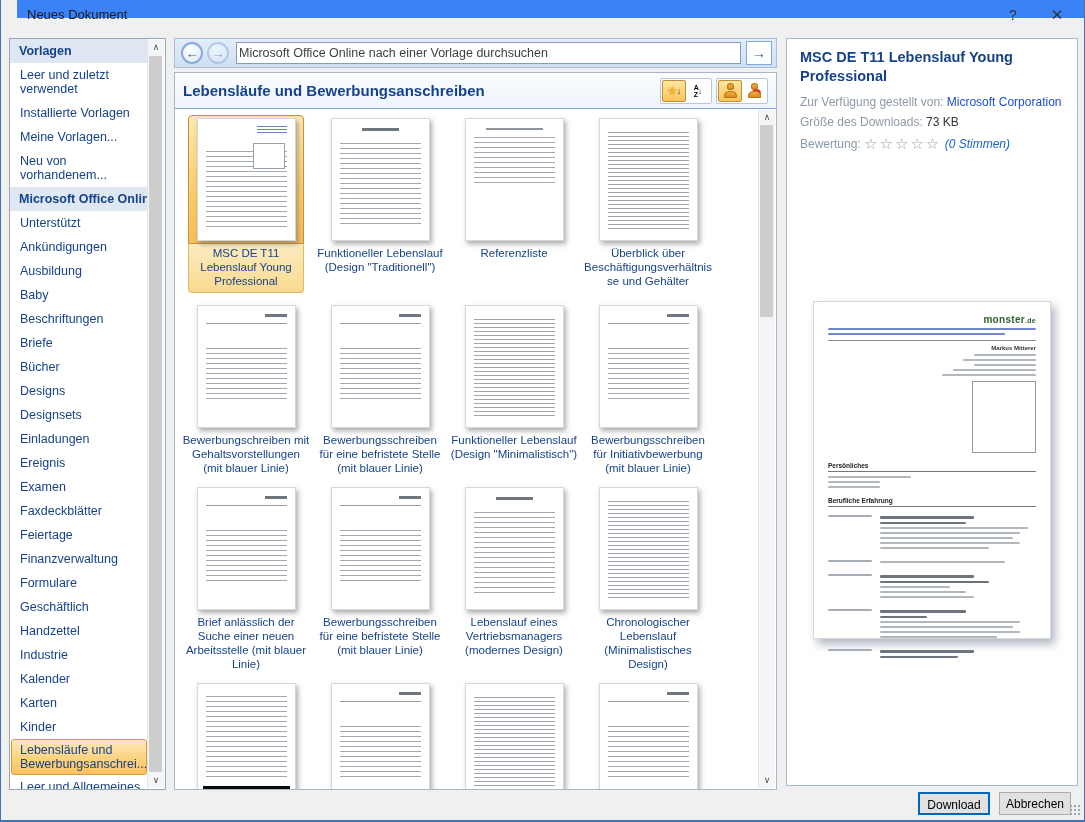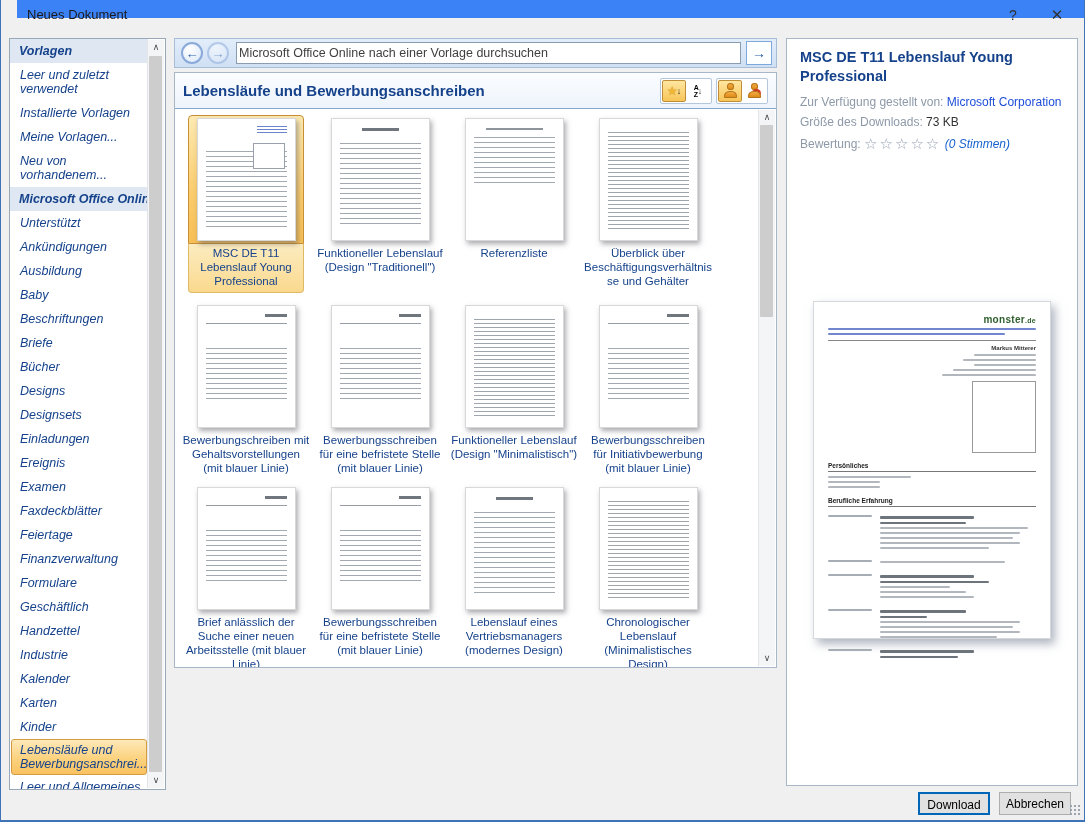--- a/index.html
+++ b/index.html
@@ -6,21 +6,21 @@
   .window{position:relative;width:1085px;height:822px;background:#f0f0f0;overflow:hidden;
           border-left:1px solid #3e74b5;border-right:1px solid #3e74b5;border-bottom:2px solid #3e74b5;box-sizing:border-box;}
   
   .titlebar{position:absolute;left:16px;top:0;right:0;height:18px;background:#3b82f6;}
   .titlebar .title{position:absolute;left:10px;top:7px;font-size:13px;color:#1a1a1a;}
   .tb-btn{position:absolute;top:5px;width:22px;height:20px;text-align:center;font-size:14px;color:#333;line-height:20px;cursor:default;}
   .tb-help{right:60px;}
   .tb-close{right:16px;font-size:15px;}
   
   .sidebar{position:absolute;left:8px;top:38px;width:157px;height:752px;background:#fff;border:1px solid #99a8b8;box-sizing:border-box;}
-  .sb-list{position:absolute;left:0;top:0;right:17px;bottom:0;overflow:hidden;font-style:italic;}
+  .sb-list{position:absolute;left:0;top:0;right:17px;bottom:0;overflow:hidden;}
   .sb-item{padding:5px 3px 5px 10px;font-size:12.5px;color:#15428b;line-height:14px;cursor:default;}
   .sb-header{font-weight:bold;background:#dee7f2;white-space:nowrap;padding-left:9px;}
   .sb-selected{background:linear-gradient(180deg,#fee9b9 0%,#fcd27e 55%,#f9c261 100%);
                border:1px solid #d49c3e;border-radius:3px;margin:0 1px;padding:3px 2px 3px 8px;}
   
   .vscroll{position:absolute;top:1px;right:1px;bottom:1px;width:16px;background:#f4f5f7;border-left:1px solid #e3e5e9;}
   .varrow{position:absolute;left:0;width:16px;height:15px;text-align:center;font-size:9px;color:#4a4a4a;line-height:15px;background:#f4f5f7;}
   .varrow.up{top:0;} .varrow.down{bottom:0;}
   .vthumb{position:absolute;left:1px;width:13px;background:#cdcdcd;border-radius:1px;}
   .sb-thumb{top:16px;bottom:16px;}
@@ -29,21 +29,21 @@
   .searchband{position:absolute;left:173px;top:38px;width:603px;height:30px;box-sizing:border-box;
               background:linear-gradient(180deg,#e2edfa,#cfe0f4);border:1px solid #a8bed6;display:flex;align-items:center;padding:0 4px;}
   .navbtn{width:22px;height:22px;border-radius:50%;border:2px solid #8aa9d9;background:radial-gradient(circle at 35% 30%,#ffffff,#d9e7f9);
           color:#2b5ea8;font-size:13px;font-weight:bold;text-align:center;line-height:19px;margin:0 2px;box-sizing:border-box;cursor:default;}
   .navbtn.fwd{opacity:.5;}
   .searchinput{flex:1;height:22px;margin:0 5px;border:1px solid #8a9cb2;font-size:12.5px;color:#3f3f3f;padding:0 2px;
                font-family:"Liberation Sans","DejaVu Sans",sans-serif;box-sizing:border-box;}
   .gobtn{width:26px;height:24px;background:#fdfefe;border:1px solid #7fa8dc;color:#2458a8;font-size:14px;font-weight:bold;
          text-align:center;line-height:22px;box-sizing:border-box;cursor:default;}
   
-  .contentbox{position:absolute;left:173px;top:72px;width:603px;height:596px;background:#fff;border:1px solid #a7b7c7;
+  .contentbox{position:absolute;left:173px;top:72px;width:603px;height:718px;background:#fff;border:1px solid #a7b7c7;
               box-sizing:border-box;overflow:hidden;}
   .cat-header{position:absolute;left:0;top:0;right:0;height:36px;background:linear-gradient(180deg,#fbfdff,#eef4fc);
               border-bottom:1px solid #86a7cd;display:flex;align-items:center;padding:0 8px;box-sizing:border-box;}
   .cat-title{font-size:15px;font-weight:bold;color:#15428b;flex:1;}
   .toolgroup{display:flex;border:1px solid #b5c7dc;background:#fff;border-radius:2px;padding:1px;margin-left:4px;}
   .toolbtn{width:22px;height:20px;display:flex;align-items:center;justify-content:center;border:1px solid transparent;border-radius:2px;cursor:default;position:relative;}
   .toolbtn.sel{background:linear-gradient(#ffe6a0,#f8c558);border-color:#c08e36;}
   .icon-star{color:#f2b636;font-size:12px;text-shadow:0 0 1px #b78a1d;}
   .icon-down{font-size:9px;color:#222;margin-left:-1px;}
   .az{display:flex;flex-direction:column;font-size:7px;line-height:7px;font-weight:bold;color:#000;}

